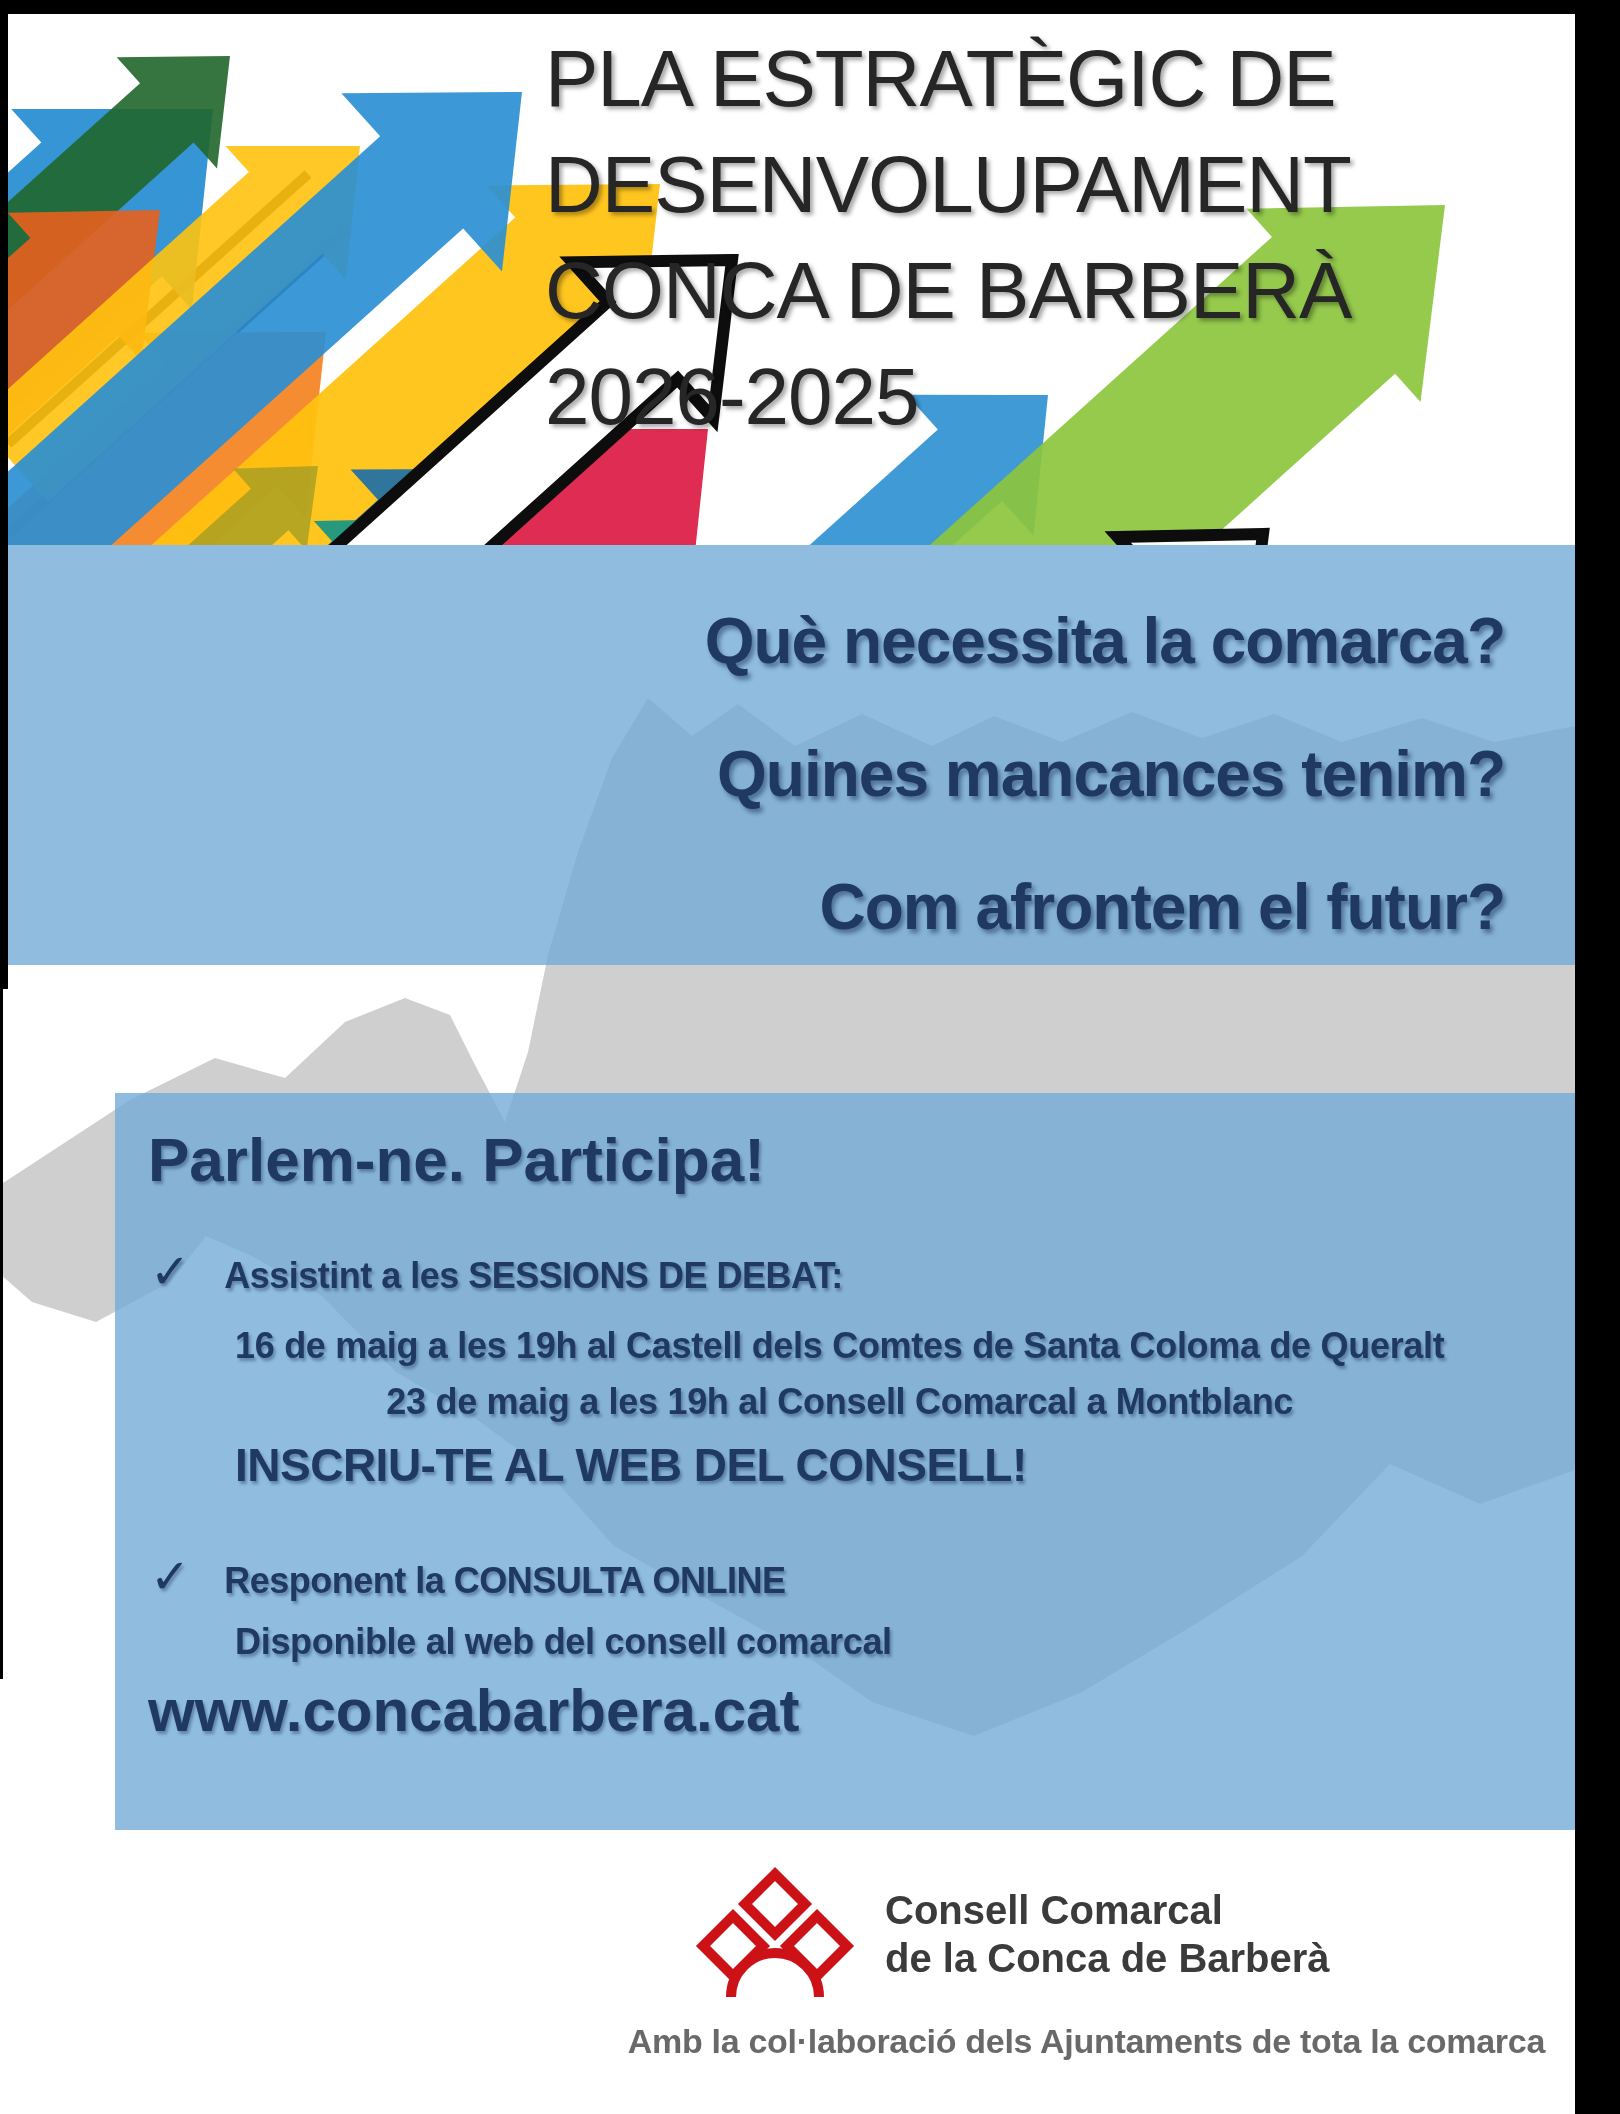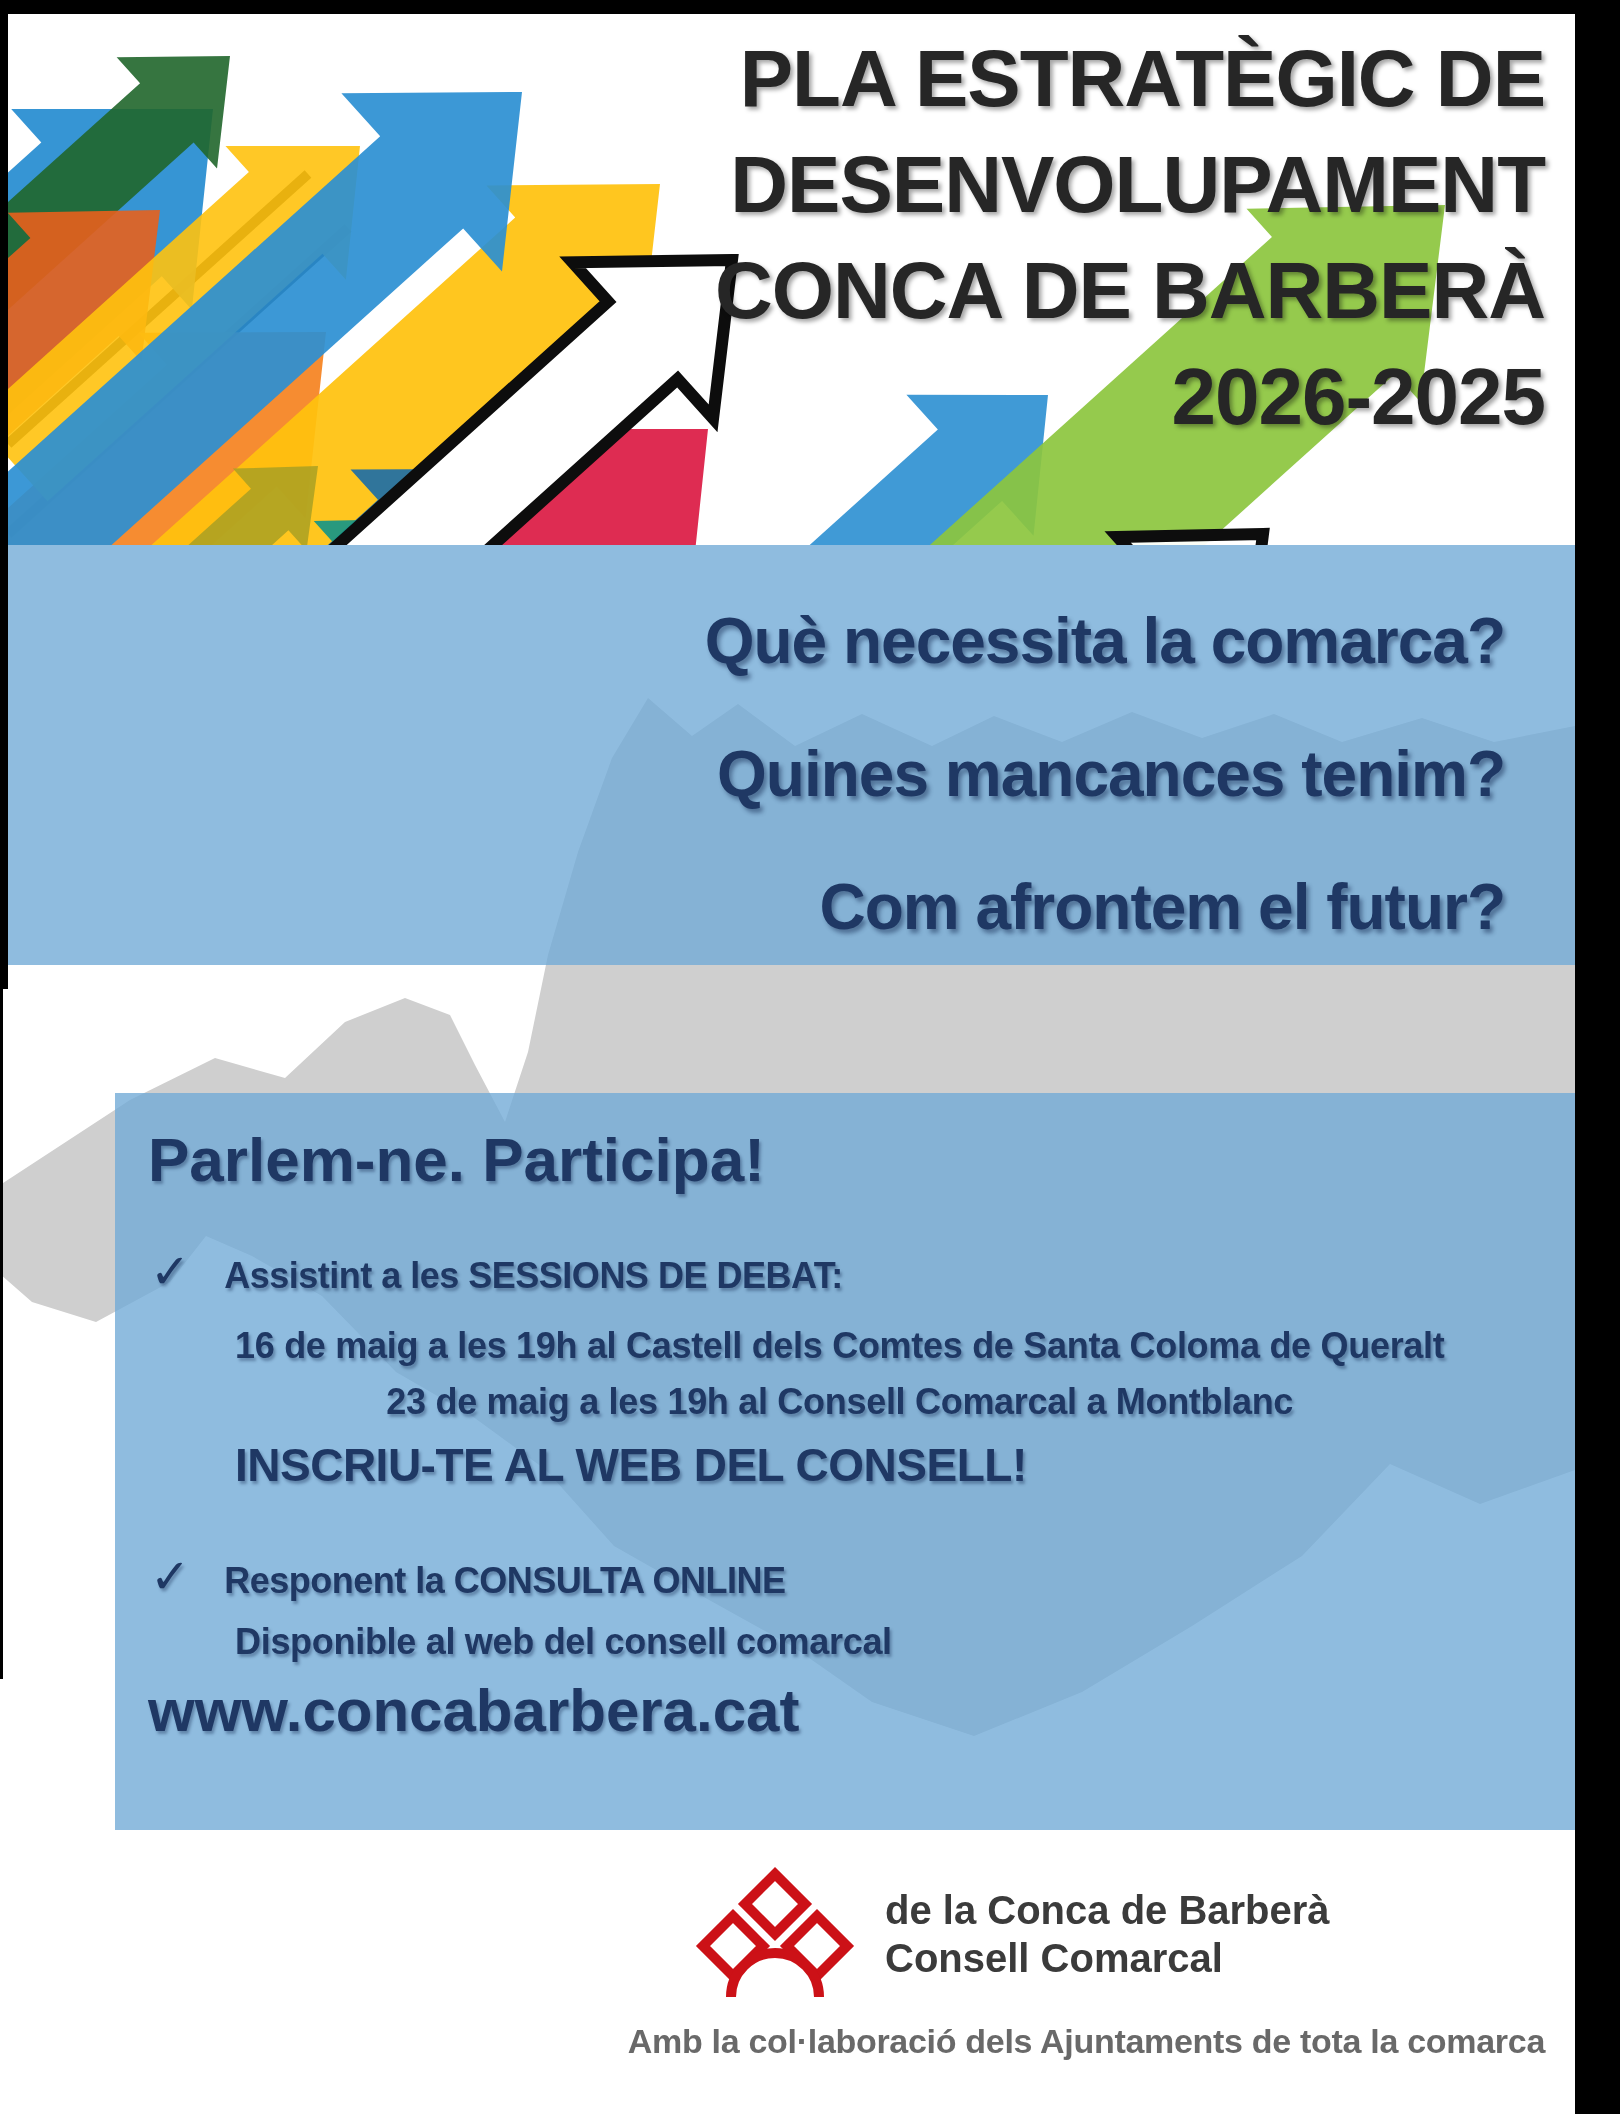--- a/index.html
+++ b/index.html
@@ -18,21 +18,21 @@
   
   #map-layer{position:absolute;left:0;top:0;z-index:1;}
   #arrows-layer{position:absolute;left:8px;top:14px;z-index:2;}
   .blue-panel{position:absolute;background:var(--band-rgba);z-index:3;}
   #band{left:8px;top:545px;width:1567px;height:420px;}
   #box{left:115px;top:1093px;width:1460px;height:737px;}
 
   
   #title{
     position:absolute;top:26px;right:75px;width:1000px;z-index:4;
-    text-align:right;font-weight:bold;font-size:80px;line-height:106px;
+    text-align:left;font-weight:normal;font-size:80px;line-height:106px;
     letter-spacing:-1px;color:var(--title-dark);
     text-shadow:3px 3px 4px rgba(0,0,0,0.35);
   }
   
   #questions{
     position:absolute;top:575px;right:115px;width:1300px;z-index:4;
     text-align:right;font-weight:bold;font-size:64px;line-height:133px;
     letter-spacing:-1px;color:var(--navy);
     text-shadow:3px 4px 4px rgba(15,35,75,0.45);
   }
@@ -143,22 +143,22 @@
   <div id="logo">
     <svg width="160" height="140" viewBox="0 0 160 140">
       <g fill="none" stroke="#cc1117" stroke-width="10" stroke-linejoin="miter">
         <path d="M80,8 L110,38 L80,68 L50,38 Z"></path>
         <path d="M38,50 L68,80 L38,110 L8,80 Z"></path>
         <path d="M122,50 L152,80 L122,110 L92,80 Z"></path>
         <path d="M36,131 A44,44 0 0 1 124,131"></path>
       </g>
     </svg>
     <div id="logo-text">
+      <div>Consell Comarcal</div>
       <div>de la Conca de Barberà</div>
-      <div>Consell Comarcal</div>
     </div>
   </div>
 
   <div id="footer-note">Amb la col·laboració dels Ajuntaments de tota la comarca</div>
 
   <div id="bar-top" class="bar"></div>
   <div id="bar-right" class="bar"></div>
   <div id="bar-left-a" class="bar"></div>
   <div id="bar-left-b" class="bar"></div>
 </div>

